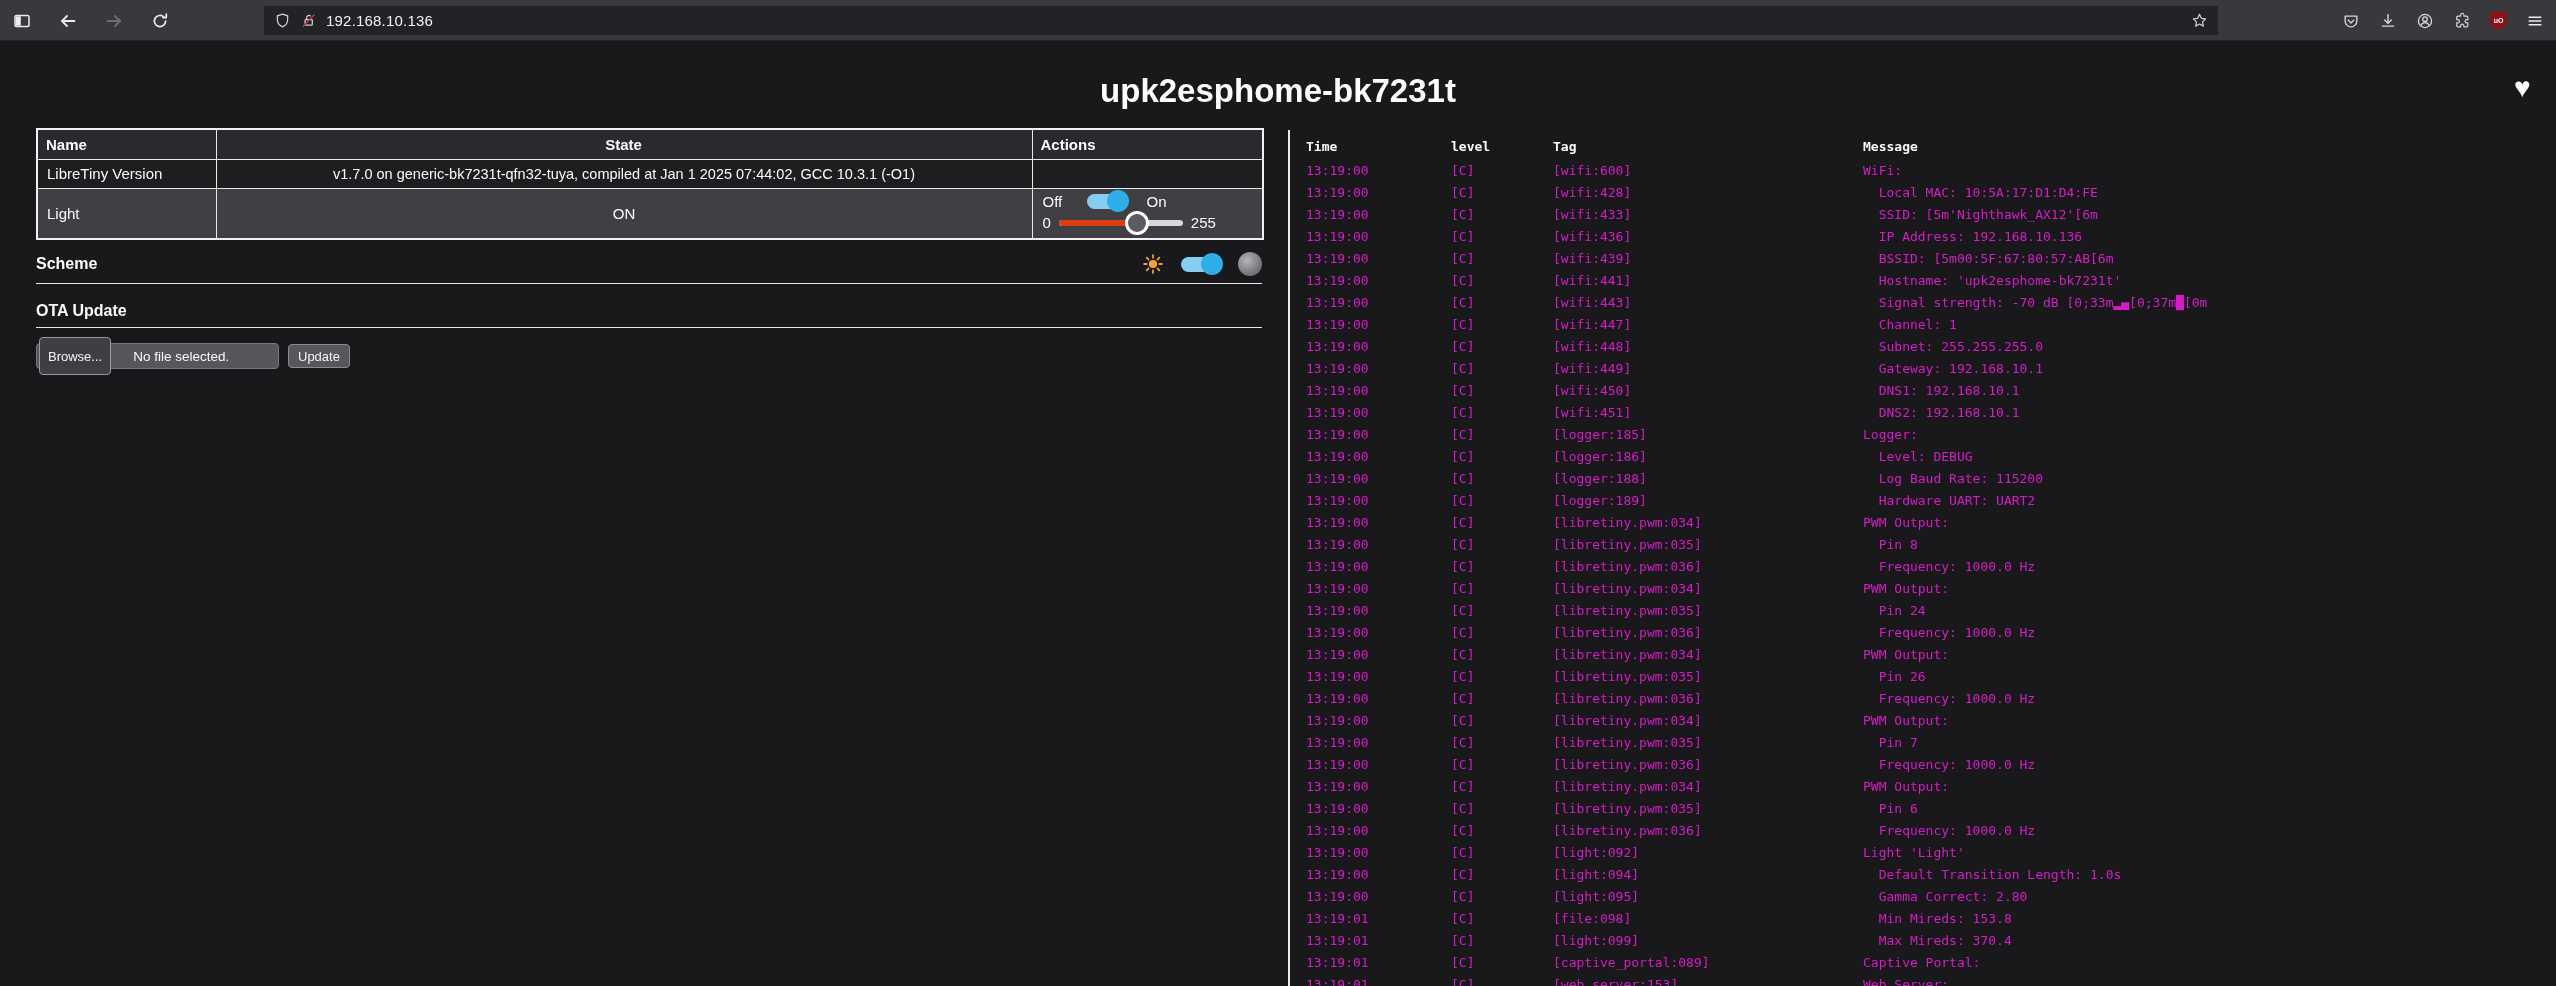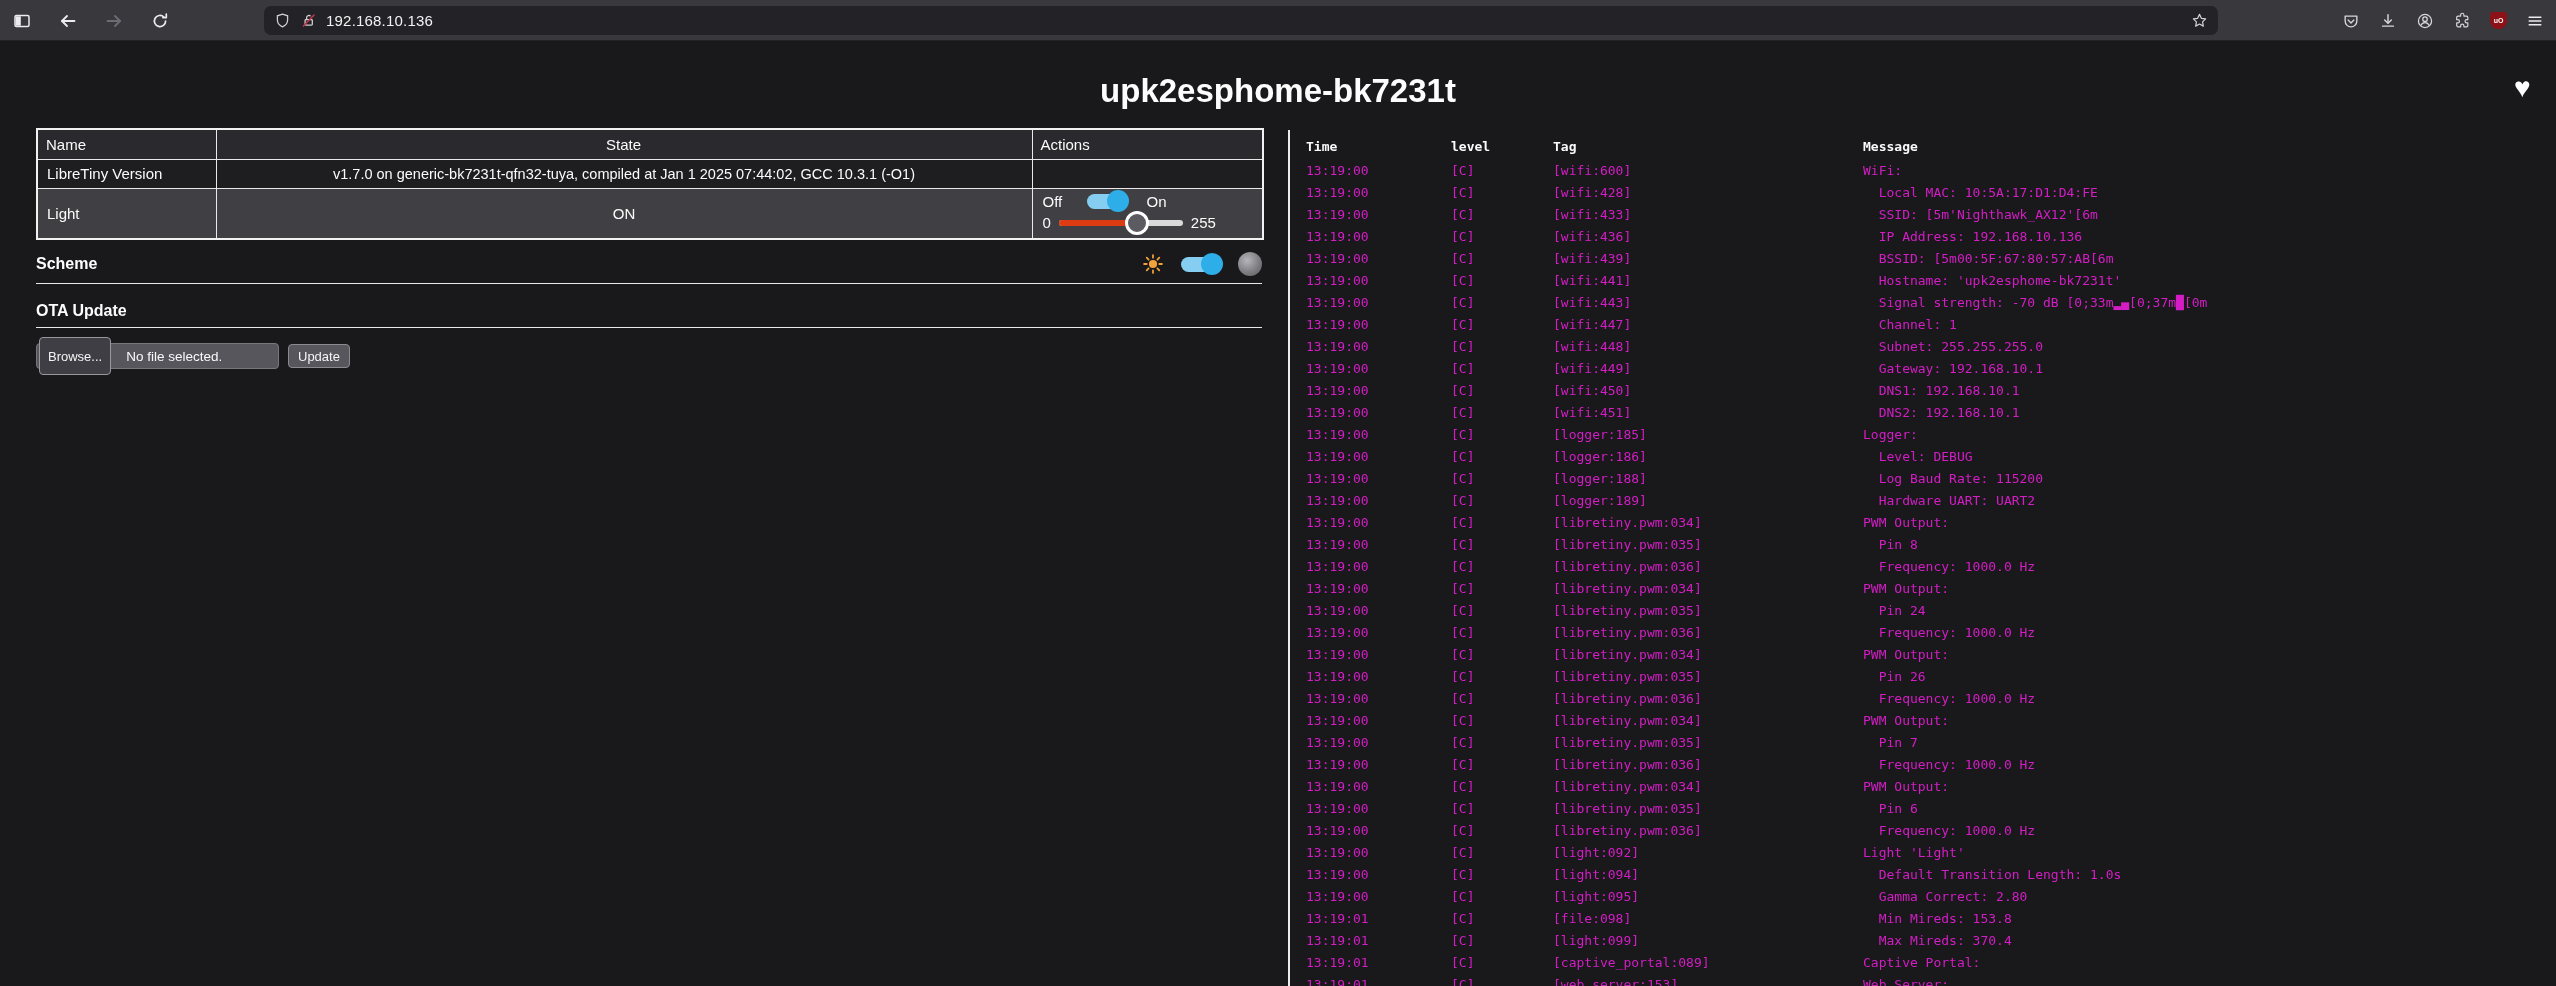--- a/index.html
+++ b/index.html
@@ -3,34 +3,34 @@
 <meta charset="utf-8">
 <style>
   * { margin:0; padding:0; box-sizing:border-box; }
   html,body { width:2556px; height:986px; overflow:hidden; }
   body { background:#19191c; font-family:"Liberation Sans", sans-serif; color:#fff; position:relative; }
 
   
   .browser-bar { position:absolute; left:0; top:0; width:2556px; height:41px; background:#38383d; border-bottom:1px solid #222226; }
   .nav-group { position:absolute; left:12px; top:0; height:41px; display:flex; align-items:center; gap:26px; }
   .nav-btn { width:20px; height:20px; display:flex; align-items:center; justify-content:center; }
-  .url-bar { position:absolute; left:264px; top:6px; width:1954px; height:29px; background:#232327; border-radius:7px; display:flex; align-items:center; padding:0 10px; gap:9px; }
+  .url-bar { position:absolute; left:264px; top:6px; width:1954px; height:29px; background:#232327; border-radius:0; display:flex; align-items:center; padding:0 10px; gap:9px; }
   .url-text { font-size:15px; color:#f2f2f4; letter-spacing:.2px; }
   .right-group { position:absolute; right:12px; top:0; height:41px; display:flex; align-items:center; gap:19px; }
   .ublock-badge { width:17px; height:17px; background:#8c1218; border-radius:3px 3px 8px 8px; display:flex; align-items:center; justify-content:center; font-size:7px; font-weight:bold; color:#fff; }
   .star-slot { margin-left:auto; }
 
   
   .page-title { position:absolute; top:72px; left:0; width:2556px; text-align:center; font-size:33px; font-weight:bold; color:#fdfdfd; }
   .heart { position:absolute; left:2514px; top:72px; font-size:28px; color:#ffffff; }
 
   
   table.state { position:absolute; left:36px; top:128px; width:1226px; border-collapse:collapse; border:2px solid #f2f2f2; table-layout:fixed; }
   table.state th, table.state td { border:1px solid #e9e9e9; font-size:15px; color:#fbfbfb; padding:4px 9px; }
-  table.state th { background:#2a2a2e; text-align:left; height:30px; font-weight:normal;padding-left:8px; }
+  table.state th { background:#2a2a2e; text-align:left; height:30px; font-weight:bold;padding-left:8px; }
   table.state th.center { text-align:center; }
   tr.row-version { background:#1e1e21; height:29px; }
   tr.row-version td.state-cell { text-align:center; font-size:14.5px; }
   tr.row-light { background:#404044; height:46px; }
   tr.row-light td.state-cell { text-align:center; }
   .col-name { width:179px; } .col-state { width:816px; } .col-actions { width:231px; }
 
   .actions-cell { padding:3px 6px 5px 10px !important;margin-left:6px; }
   .act-line1 { display:flex; align-items:center; gap:0; height:20px; }
   .act-line2 { display:flex; align-items:center; gap:8px; height:20px; margin-top:1px; }
@@ -48,21 +48,21 @@
   .section-head h2 { font-size:16px; font-weight:bold; color:#fdfdfd; }
   #scheme-head { top:252px; }
   #ota-head { top:302px; }
   .scheme-controls { display:flex; align-items:center; gap:17px; }
   .moon { width:24px; height:24px; border-radius:50%; background:radial-gradient(circle at 38% 35%, #b6b6ba, #77777c 62%, #5e5e63 100%); }
 
   
   .file-row { position:absolute; left:36px; top:343px; display:flex; align-items:center; gap:9px; }
   .file-input { display:flex; align-items:center; background:#56565c; border:1px solid #77777d; border-radius:4px; height:26px; width:243px; }
   .browse-btn { background:#3e3e44; border:1px solid #97979c; border-radius:4px; font-size:13px; color:#f5f5f5; padding:2px 8px; margin:0 0 0 2px; height:38px; font-family:"Liberation Sans", sans-serif; }
-  .no-file { font-size:13.5px; color:#fafafa; margin-left:15px; white-space:nowrap; }
+  .no-file { font-size:13.5px; color:#fafafa; margin-left:22px; white-space:nowrap; }
   .update-btn { background:#56565c; border:1px solid #8a8a90; border-radius:4px; font-size:13px; color:#f5f5f5; padding:3px 9px; height:24px; font-family:"Liberation Sans", sans-serif; }
 
   
   .log-panel { position:absolute; left:1288px; top:130px; width:1266px; height:856px; border-left:2px solid #ececec; overflow:hidden; font-family:"DejaVu Sans Mono", monospace; }
   .log-grid { display:grid; grid-template-columns:145px 102px 310px 1fr; padding-left:16px; height:22px; line-height:22px; font-size:13px; white-space:pre; }
   .log-header { position:absolute; top:6px; left:0; width:100%; color:#fafafa; font-weight:bold; }
   #log-body { position:absolute; top:30px; left:0; width:100%; }
   .log-row { color:var(--log-text,#d41dc5); }
   .log-row span { overflow:hidden; }
 

